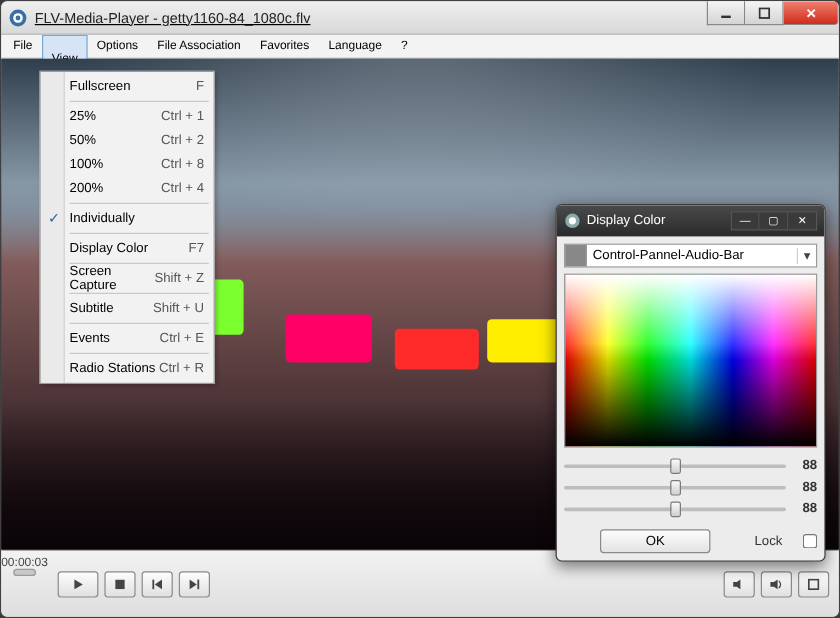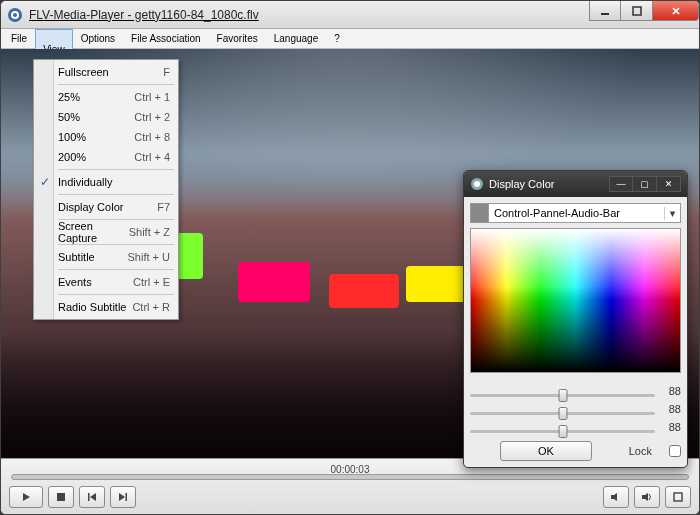--- a/index.html
+++ b/index.html
@@ -58,31 +58,31 @@
   .dlg-body{padding:6px;}
   .dd-select{display:flex;align-items:center;height:20px;border:1px solid #9a9a9a;background:#fff;font-size:11px;}
   .dd-select .swatch{width:18px;height:100%;background:#888;border-right:1px solid #9a9a9a;}
   .dd-select .sel-text{flex:1;padding:0 5px;}
   .dd-select .caret{width:16px;text-align:center;color:#444;border-left:1px solid #ccc;}
   .picker{margin-top:5px;width:100%;height:145px;border:1px solid #9a9a9a;position:relative;overflow:hidden;}
   .picker .hue{position:absolute;inset:0;background:linear-gradient(90deg,#ff0000 0%,#ffff00 17%,#00ff00 33%,#00ffff 50%,#0000ff 67%,#ff00ff 83%,#ff0000 100%);}
   .picker .white{position:absolute;inset:0;background:linear-gradient(180deg,#fff 0%,rgba(255,255,255,0) 50%);}
   .picker .black{position:absolute;inset:0;background:linear-gradient(0deg,#000 0%,rgba(0,0,0,0) 60%);}
   .sliders{margin-top:6px;}
-  .sl-row{display:flex;align-items:flex-end;height:18px;font-size:11px;gap:8px;}
+  .sl-row{display:flex;align-items:center;height:18px;font-size:11px;gap:8px;font-weight:bold;}
   .sl-track{flex:1;height:3px;background:#bdbdbd;position:relative;border-radius:2px;}
   .sl-thumb{position:absolute;top:-5px;width:9px;height:13px;background:linear-gradient(#fafafa,#cfcfcf);border:1px solid #7a7a7a;border-radius:2px;left:50%;transform:translateX(-50%);}
   .sl-val{width:18px;text-align:right;color:#333;}
   .dlg-foot{display:flex;align-items:center;gap:8px;margin-top:8px;}
   .ok-btn{flex:0 0 92px;margin-left:30px;height:20px;border:1px solid #8a8a8a;border-radius:3px;background:linear-gradient(#fdfdfd,#e3e3e3);font-size:11px;}
   .lock-wrap{display:flex;align-items:center;gap:17px;font-size:11px;color:#333;margin-left:auto;}
   .lock-wrap input{width:12px;height:12px;}
 
   
-  .controls{height:56px;background:linear-gradient(#f2f2f2,#dedede);border-top:1px solid #9a9a9a;display:flex;flex-direction:column;}
+  .controls{height:56px;background:linear-gradient(#f2f2f2,#dedede);border-top:1px solid #9a9a9a;display:flex;flex-direction:row;}
   .time-row{display:flex;align-items:center;justify-content:center;height:20px;font-size:10px;color:#444;position:relative;}
   .seek{position:absolute;left:10px;right:10px;top:15px;height:6px;background:#c8c8c8;border:1px solid #9a9a9a;border-radius:3px;}
   .btn-row{flex:1;display:flex;align-items:center;padding:0 8px;gap:5px;}
   .cbtn{width:26px;height:22px;border:1px solid #8a8a8a;border-radius:3px;background:linear-gradient(#fdfdfd,#e0e0e0);display:flex;align-items:center;justify-content:center;color:#444;}
   .cbtn.play{width:34px;}
   .vol-group{margin-left:auto;display:flex;gap:5px;}
   .spacer{flex:1;}
   svg{display:block;}
 </style>
 </head>
@@ -238,21 +238,21 @@
       <span class="dd-label">Subtitle</span>
       <span class="dd-short">Shift + U</span>
     </div>
     <div class="dd-sep"></div>
     <div class="dd-row">
       <span class="dd-label">Events</span>
       <span class="dd-short">Ctrl + E</span>
     </div>
     <div class="dd-sep"></div>
     <div class="dd-row">
-      <span class="dd-label">Radio Subtitle</span>
+      <span class="dd-label">Radio Stations</span>
       <span class="dd-short">Ctrl + R</span>
     </div>
   </div>
 
 <div class="dialog">
   <div class="dlg-title">
     <span class="icon">
       <svg viewBox="0 0 14 14" width="14" height="14">
           <circle cx="7" cy="7" r="6" fill="#8aa"></circle>
           <circle cx="7" cy="7" r="3" fill="#fff"></circle>

